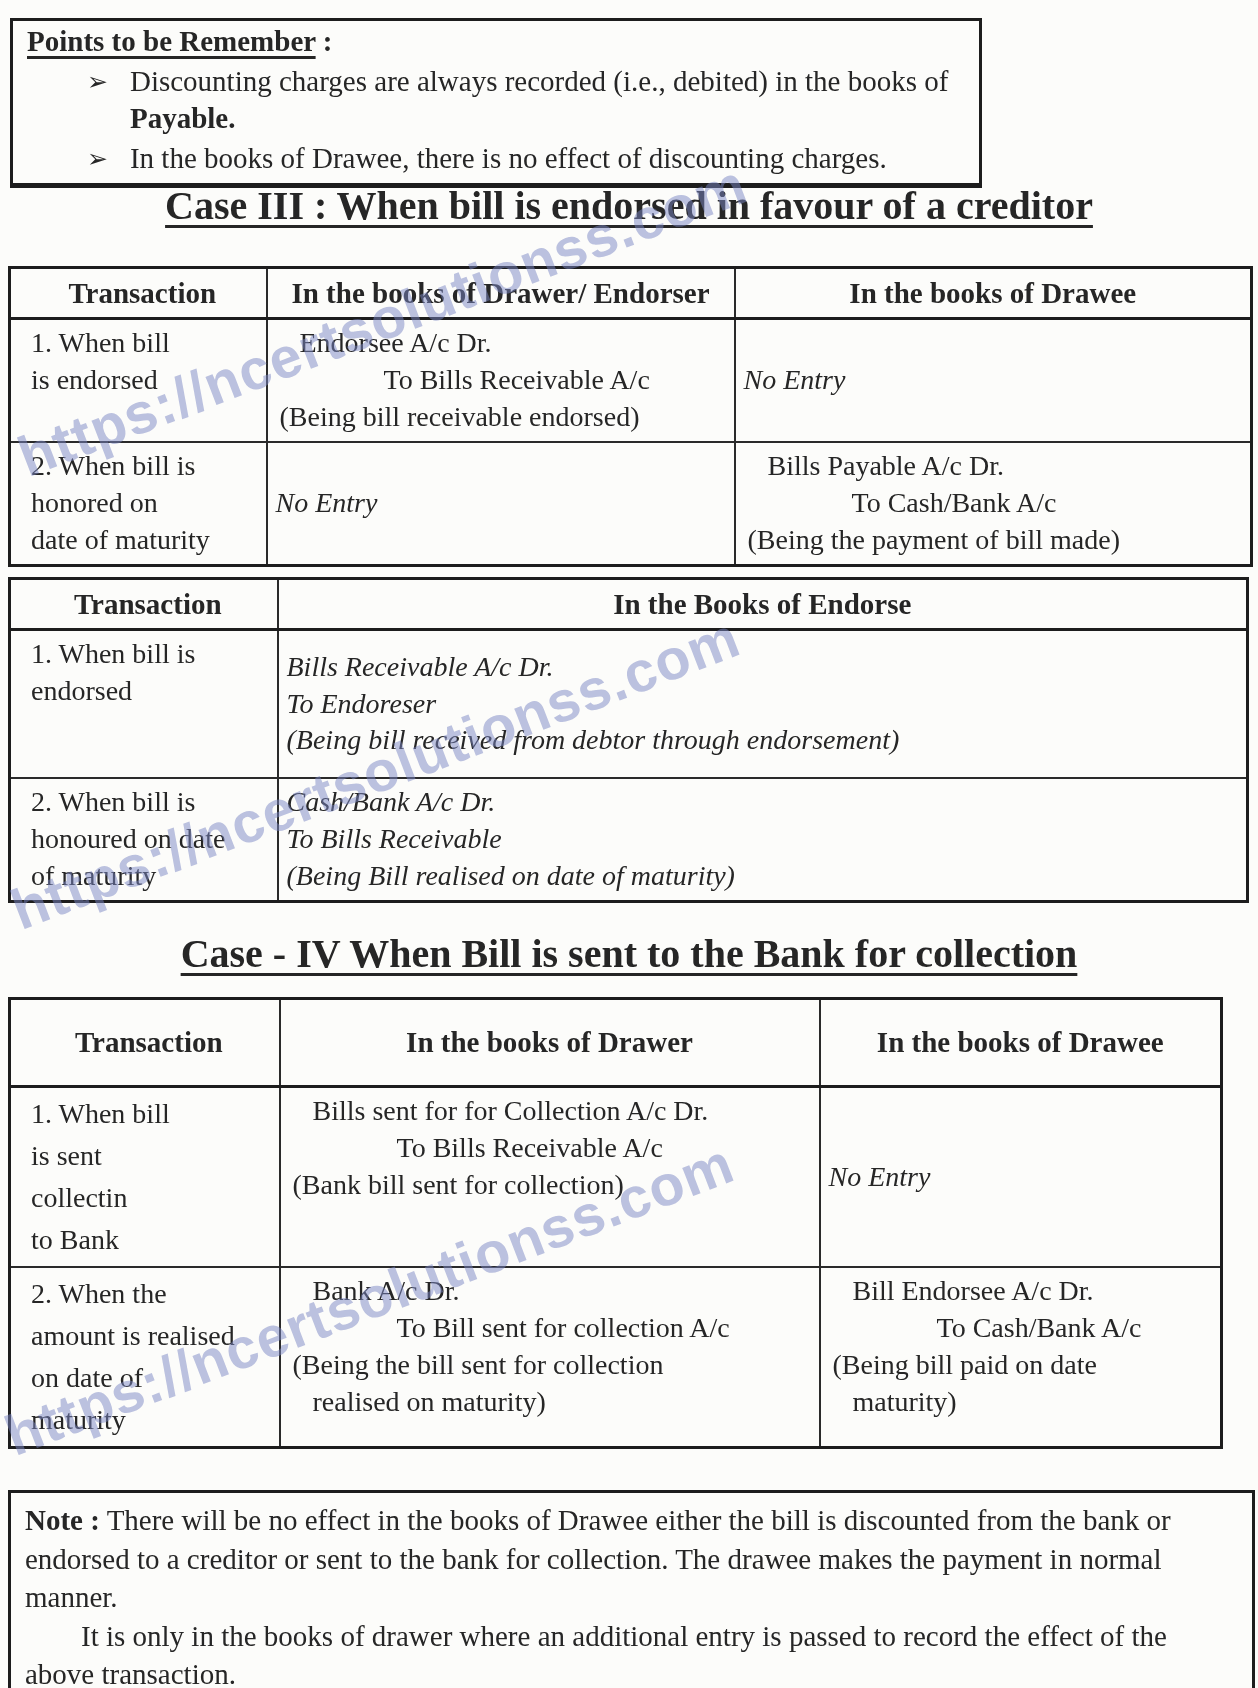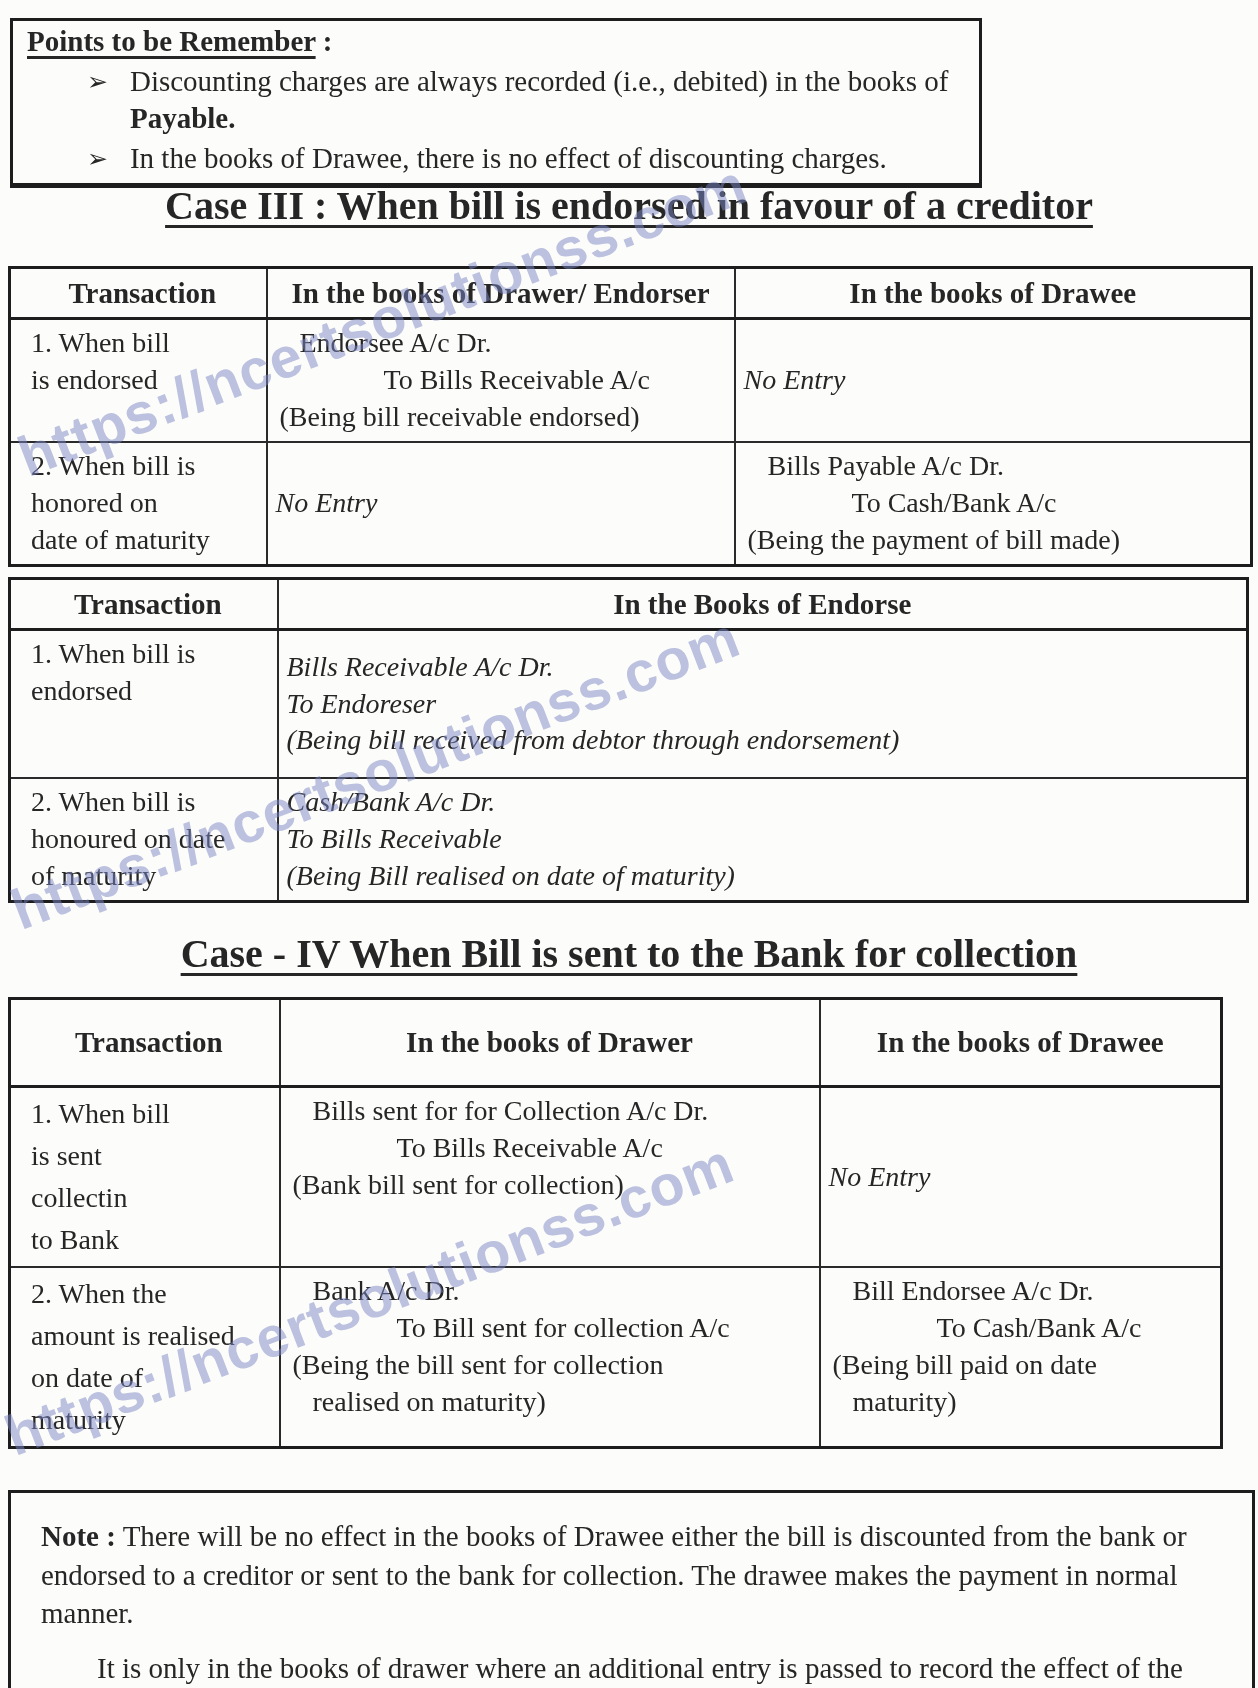--- a/index.html
+++ b/index.html
@@ -82,21 +82,21 @@
   .t3 tbody tr:nth-child(1){height:172px;}
   .t3 tbody tr:nth-child(2){height:162px;}
   .t3 td.mode-plain .ln{line-height:1.5;}
   
   .note-box{
     position:absolute;left:8px;top:1490px;width:1213px;
     border:3px solid #1d1d1d;
     padding:8px 14px 10px 14px;
     font-size:29px;line-height:1.33;
   }
-  .note-box p{margin:16px;}
+  .note-box p{margin:0;}
   .note-box .p2{text-indent:56px;}
   .note-label{font-weight:bold;}
 </style>
 </head>
 <body>
 
 <div class="page">
 
   <div class="watermark wm1">https://ncertsolutionss.com</div>
   <div class="watermark wm2">https://ncertsolutionss.com</div>

